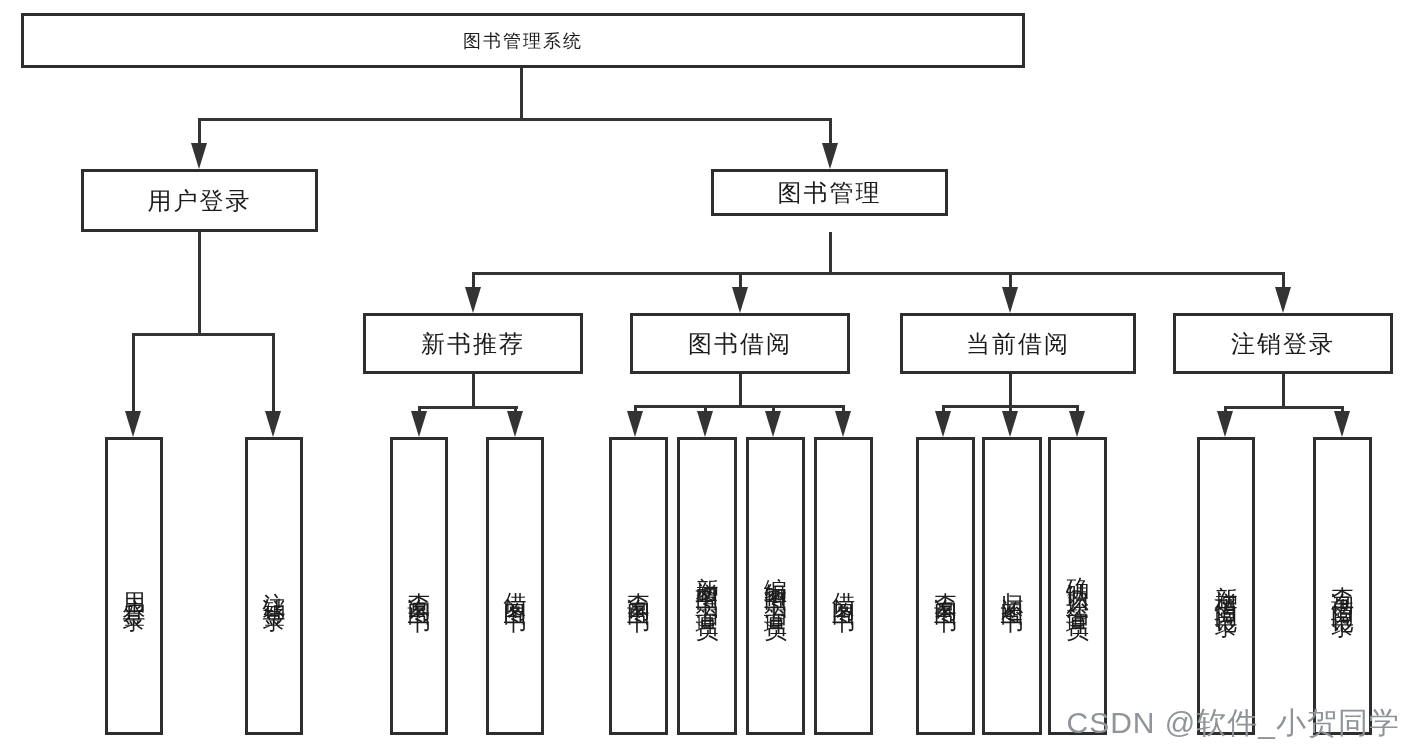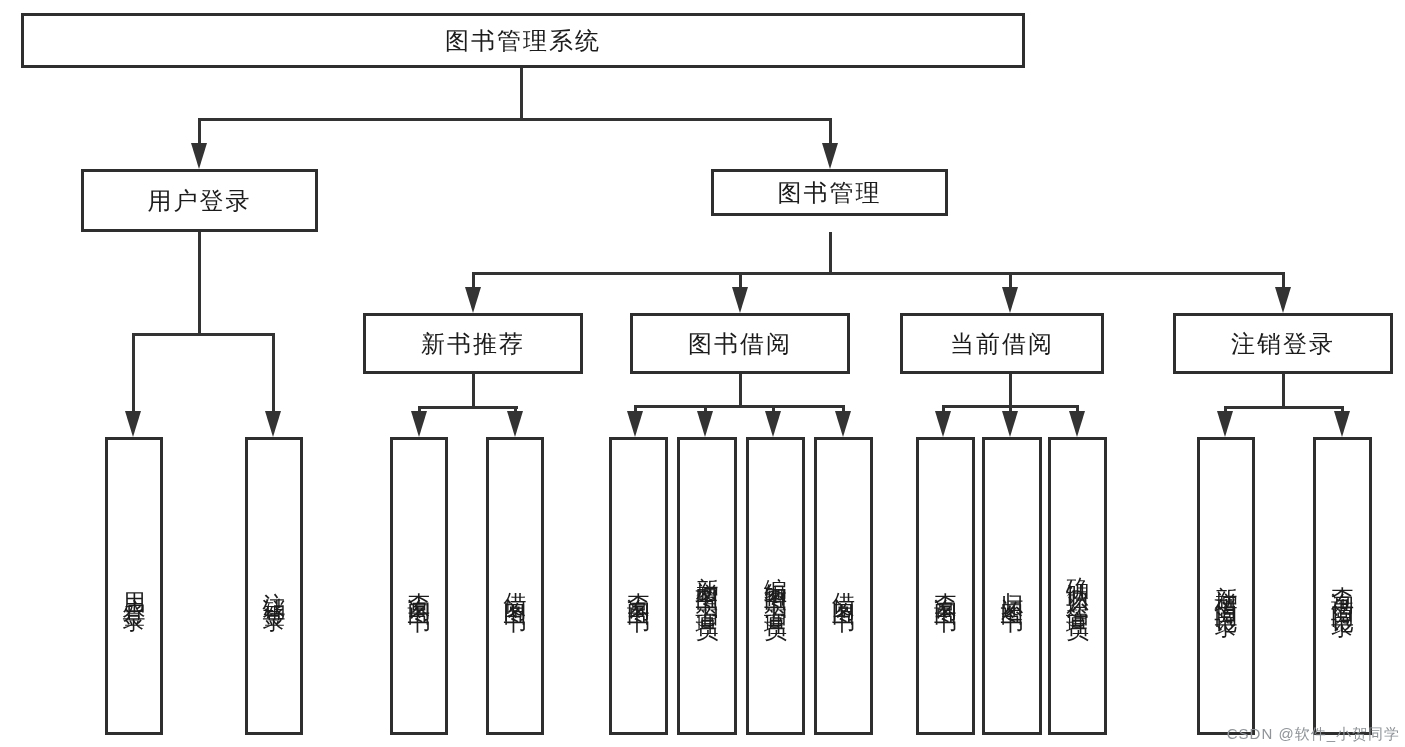--- a/index.html
+++ b/index.html
@@ -5,50 +5,50 @@
   html,body{margin:0;padding:0;background:#fff;}
   .stage{
     position:relative;width:1405px;height:747px;background:#ffffff;
     font-family:"Liberation Sans","DejaVu Sans",sans-serif;overflow:hidden;
   }
   .node{
     position:absolute;box-sizing:border-box;background:#ffffff;
     border:3px solid #2e2e2e;display:flex;align-items:center;justify-content:center;
     font-size:24px;color:#1c1c1c;letter-spacing:2px;text-align:center;
   }
-  .root{font-size:24px;font-family:Liberation Serif, serif;}
+  .root{font-size:18px;font-family:Liberation Serif, serif;}
   .vnode{
     writing-mode:vertical-rl;text-orientation:mixed;
     font-size:23px;letter-spacing:6px;line-height:1;padding:6px 0;
   }
   .vl{position:absolute;width:3px;background:#333333;}
   .hl{position:absolute;height:3px;background:#333333;}
   .ar{
     position:absolute;width:0;height:0;
     border-left:8px solid transparent;border-right:8px solid transparent;
     border-top:26px solid #333333;
   }
   .wm{
     position:absolute;right:5px;bottom:3px;z-index:5;
-    color:#909498;font-size:15px;letter-spacing:1px;white-space:nowrap;
+    color:#909498;font-size:30px;letter-spacing:1px;white-space:nowrap;
   }
 </style>
 </head>
 <body>
 
 <div class="stage">
 
   <div class="node root" style="left:21px;top:13px;width:1004px;height:55px">图书管理系统</div>
 
   <div class="node" style="left:81px;top:169px;width:237px;height:63px">用户登录</div>
   <div class="node" style="left:711px;top:169px;width:237px;height:47px">图书管理</div>
 
   <div class="node" style="left:630px;top:313px;width:220px;height:61px">图书借阅</div>
   <div class="node" style="left:363px;top:313px;width:220px;height:61px">新书推荐</div>
-  <div class="node" style="left:900px;top:313px;width:204px;height:61px">当前借阅</div>
+  <div class="node" style="left:900px;top:313px;width:236px;height:61px">当前借阅</div>
   <div class="node" style="left:1173px;top:313px;width:220px;height:61px">注销登录</div>
 
   <div class="node vnode" style="left:105px;top:437px;width:58px;height:298px">用户登录</div>
   <div class="node vnode" style="left:245px;top:437px;width:58px;height:298px">注销登录</div>
 
   <div class="node vnode" style="left:390px;top:437px;width:58px;height:298px">查询图书</div>
   <div class="node vnode" style="left:486px;top:437px;width:58px;height:298px">借阅图书</div>
 
   <div class="node vnode" style="left:609px;top:437px;width:59px;height:298px">查询图书</div>
   <div class="node vnode" style="left:677px;top:437px;width:60px;height:298px">新增图书（管理员）</div>

